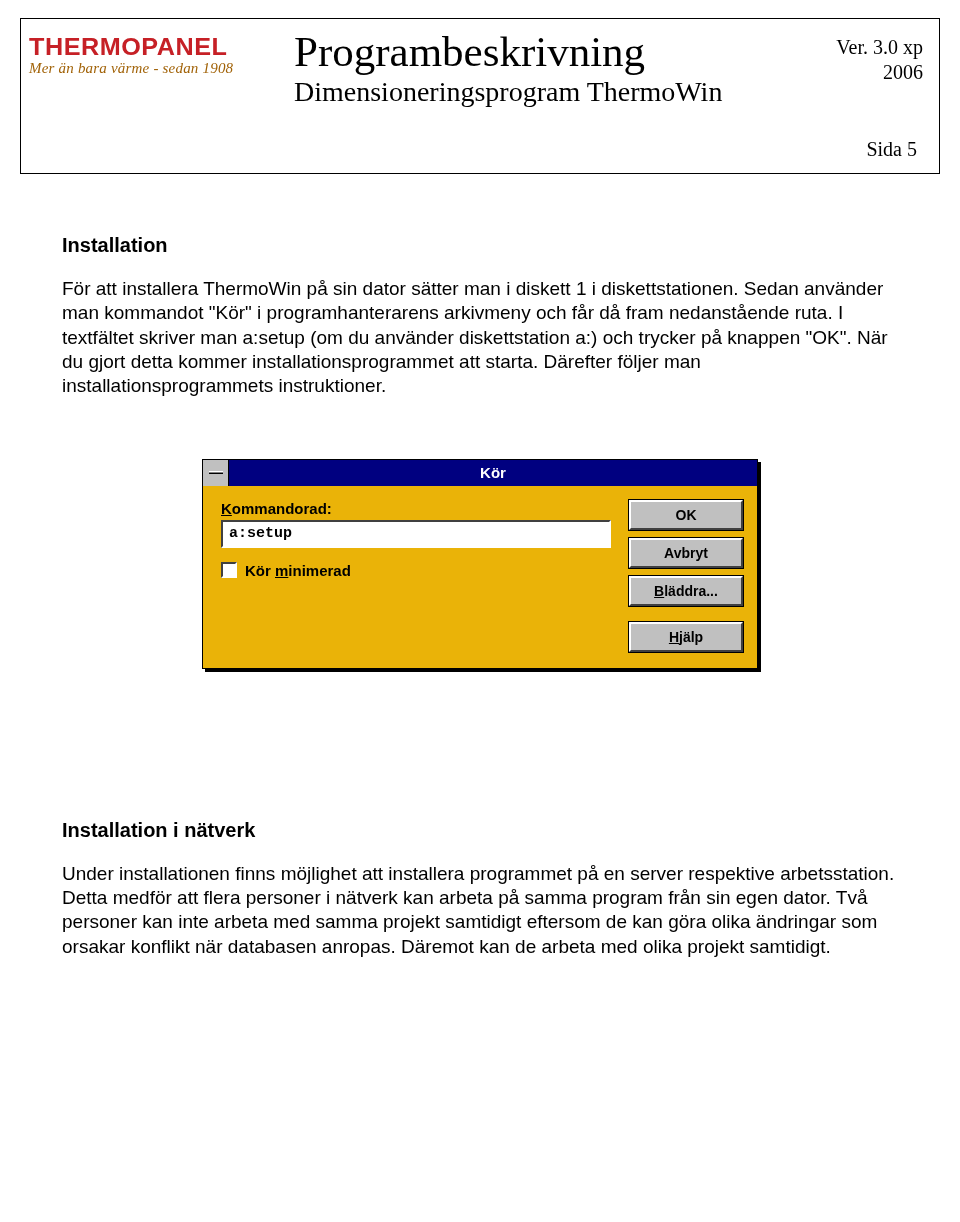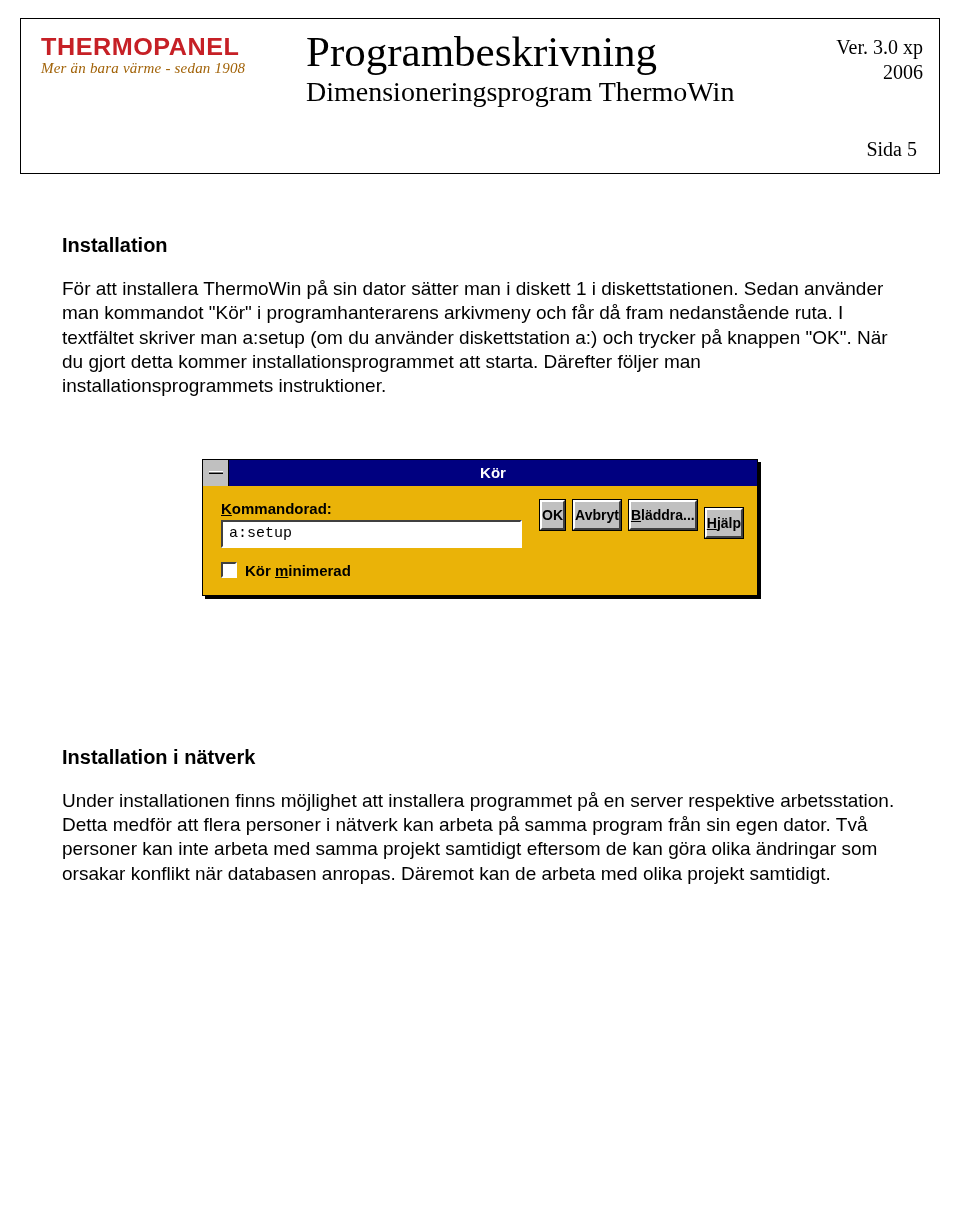--- a/index.html
+++ b/index.html
@@ -8,21 +8,21 @@
     background: #fff;
     width: 960px;
     margin: 0 auto;
     color: #000;
   }
   .page {
     padding: 18px 20px 40px 20px;
   }
   .header-box {
     border: 1.5px solid #000;
-    padding: 10px 16px 12px 20px;
+    padding: 10px 16px 12px 8px;
     position: relative;
     margin-bottom: 60px;
   }
   .header-inner {
     display: flex;
     align-items: flex-start;
     gap: 20px;
   }
   .logo-block {
     flex: 0 0 245px;
@@ -148,21 +148,21 @@
     width: 100%;
     height: 28px;
     background: #fff;
     border-top: 2px solid #404040;
     border-left: 2px solid #404040;
     border-right: 2px solid #fff;
     border-bottom: 2px solid #fff;
     padding: 2px 6px;
     font-family: 'Courier New', monospace;
     font-size: 15px;
-    font-weight: normal;
+    font-weight: bold;
     line-height: 20px;
   }
   .checkbox-row {
     margin-top: 14px;
     display: flex;
     align-items: center;
     gap: 8px;
   }
   .checkbox {
     width: 16px;
@@ -174,21 +174,21 @@
     border-bottom: 2px solid #fff;
   }
   .checkbox-label {
     font-size: 15px;
     font-weight: bold;
     font-family: Arial, sans-serif;
   }
   .button-col {
     flex: 0 0 114px;
     display: flex;
-    flex-direction: row;
+    flex-direction: column;
     gap: 8px;
   }
   .win-button {
     height: 30px;
     background: #c0c0c0;
     border-top: 2px solid #fff;
     border-left: 2px solid #fff;
     border-right: 2px solid #404040;
     border-bottom: 2px solid #404040;
     outline: 1px solid #000;

